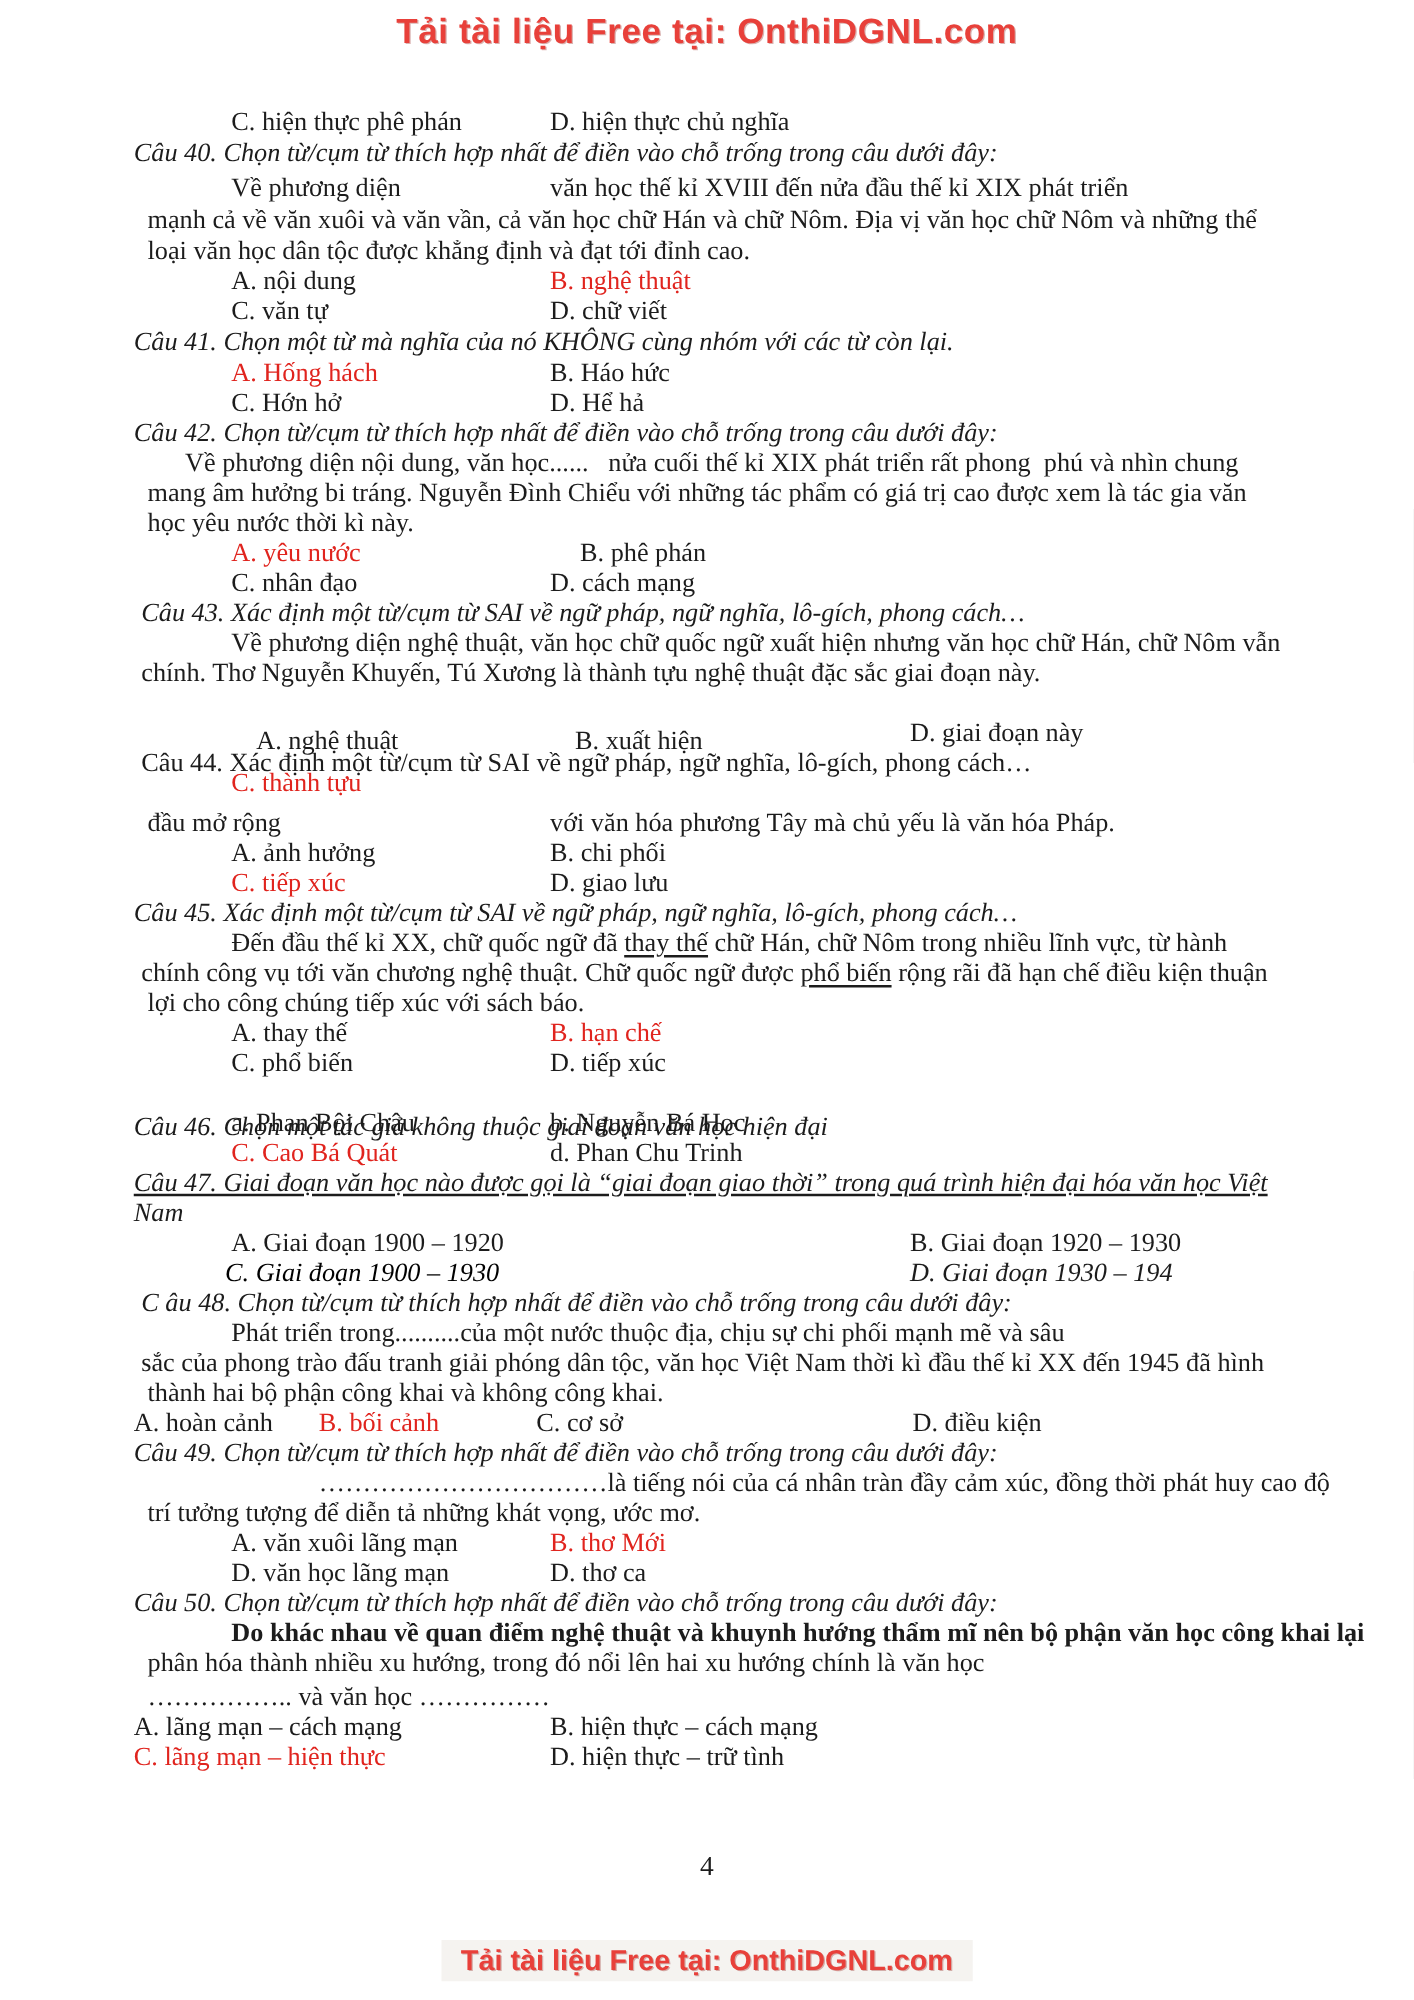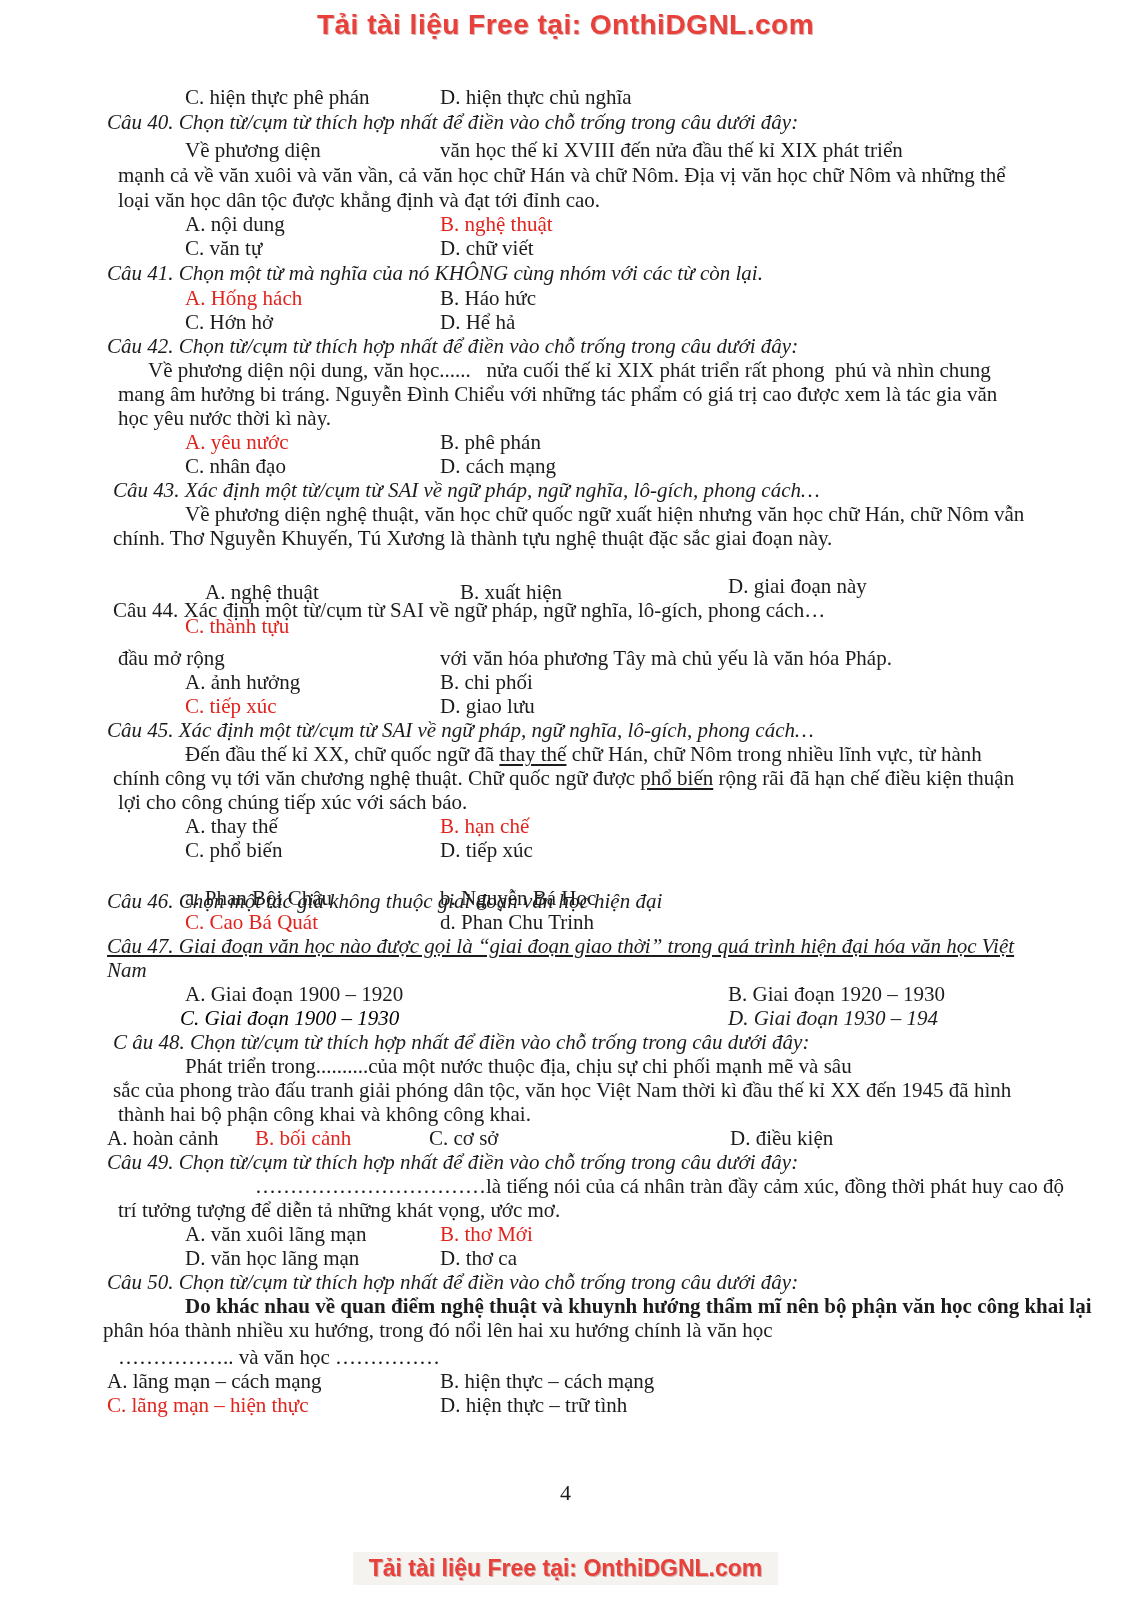--- a/index.html
+++ b/index.html
@@ -97,21 +97,21 @@
         <span class="seg" style="left: 148px;"><span>Về phương diện nội dung, văn học......   nửa cuối thế kỉ XIX phát triển rất phong  phú và nhìn chung</span></span>
       </div>
       <div class="line" style="top: 382px;">
         <span class="seg" style="left: 118px;"><span>mang âm hưởng bi tráng. Nguyễn Đình Chiểu với những tác phẩm có giá trị cao được xem là tác gia văn</span></span>
       </div>
       <div class="line" style="top: 406px;">
         <span class="seg" style="left: 118px;"><span>học yêu nước thời kì này.</span></span>
       </div>
       <div class="line" style="top: 430px;">
         <span class="seg red" style="left: 185px;"><span>A. yêu nước</span></span>
-        <span class="seg" style="left: 440px;"><span>B. phê phán</span></span>
+        <span class="seg" style="left: 464px;"><span>B. phê phán</span></span>
       </div>
       <div class="line" style="top: 454px;">
         <span class="seg" style="left: 185px;"><span>C. nhân đạo</span></span>
         <span class="seg" style="left: 440px;"><span>D. cách mạng</span></span>
       </div>
       <div class="line" style="top: 478px;">
         <span class="seg it" style="left: 113px;"><span>Câu 43. Xác định một từ/cụm từ SAI về ngữ pháp, ngữ nghĩa, lô-gích, phong cách…</span></span>
       </div>
       <div class="line" style="top: 502px;">
         <span class="seg" style="left: 185px;"><span>Về phương diện nghệ thuật, văn học chữ quốc ngữ xuất hiện nhưng văn học chữ Hán, chữ Nôm vẫn</span></span>
@@ -222,21 +222,21 @@
         <span class="seg" style="left: 185px;"><span>D. văn học lãng mạn</span></span>
         <span class="seg" style="left: 440px;"><span>D. thơ ca</span></span>
       </div>
       <div class="line" style="top: 1270px;">
         <span class="seg it" style="left: 107px;"><span>Câu 50. Chọn từ/cụm từ thích hợp nhất để điền vào chỗ trống trong câu dưới đây:</span></span>
       </div>
       <div class="line" style="top: 1294px;">
         <span class="seg" style="left: 185px; font-weight: bold;"><span>Do khác nhau về quan điểm nghệ thuật và khuynh hướng thẩm mĩ nên bộ phận văn học công khai lại</span></span>
       </div>
       <div class="line" style="top: 1318px;">
-        <span class="seg" style="left: 103px; font-family: Liberation Serif, serif;"><span>phân hóa thành nhiều xu hướng, trong đó nổi lên hai xu hướng chính là văn học</span></span>
+        <span class="seg" style="left: 118px; font-family: Liberation Serif, serif;"><span>phân hóa thành nhiều xu hướng, trong đó nổi lên hai xu hướng chính là văn học</span></span>
       </div>
       <div class="line" style="top: 1345px;">
         <span class="seg" style="left: 118px;"><span>…………….. và văn học ……………</span></span>
       </div>
       <div class="line" style="top: 1369px;">
         <span class="seg" style="left: 107px;"><span>A. lãng mạn – cách mạng</span></span>
         <span class="seg" style="left: 440px;"><span>B. hiện thực – cách mạng</span></span>
       </div>
       <div class="line" style="top: 1393px;">
         <span class="seg red" style="left: 107px;"><span>C. lãng mạn – hiện thực</span></span>

